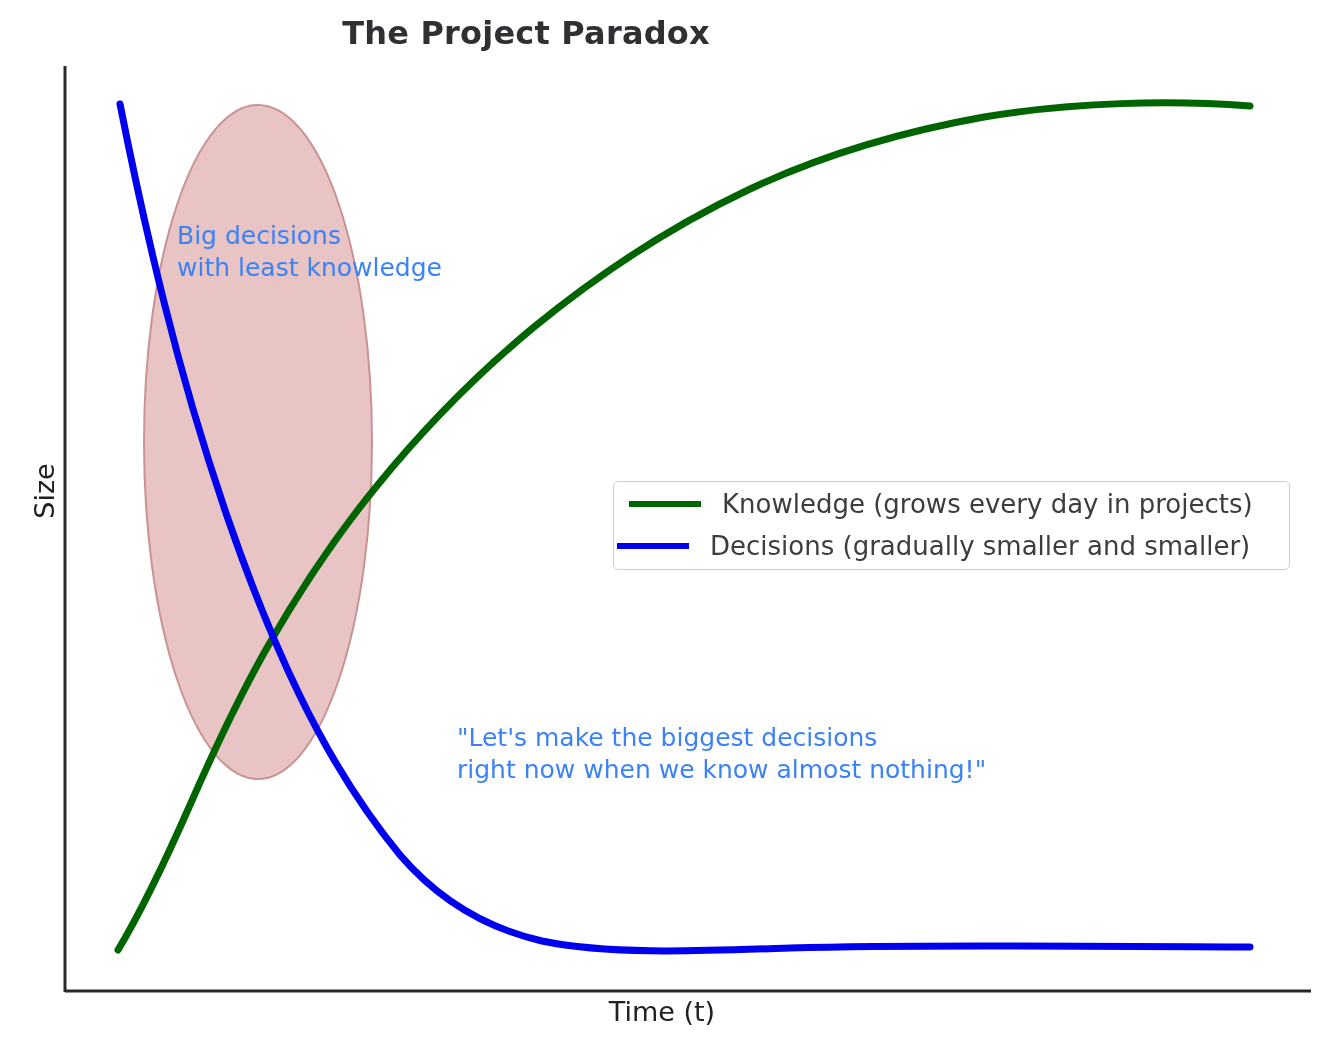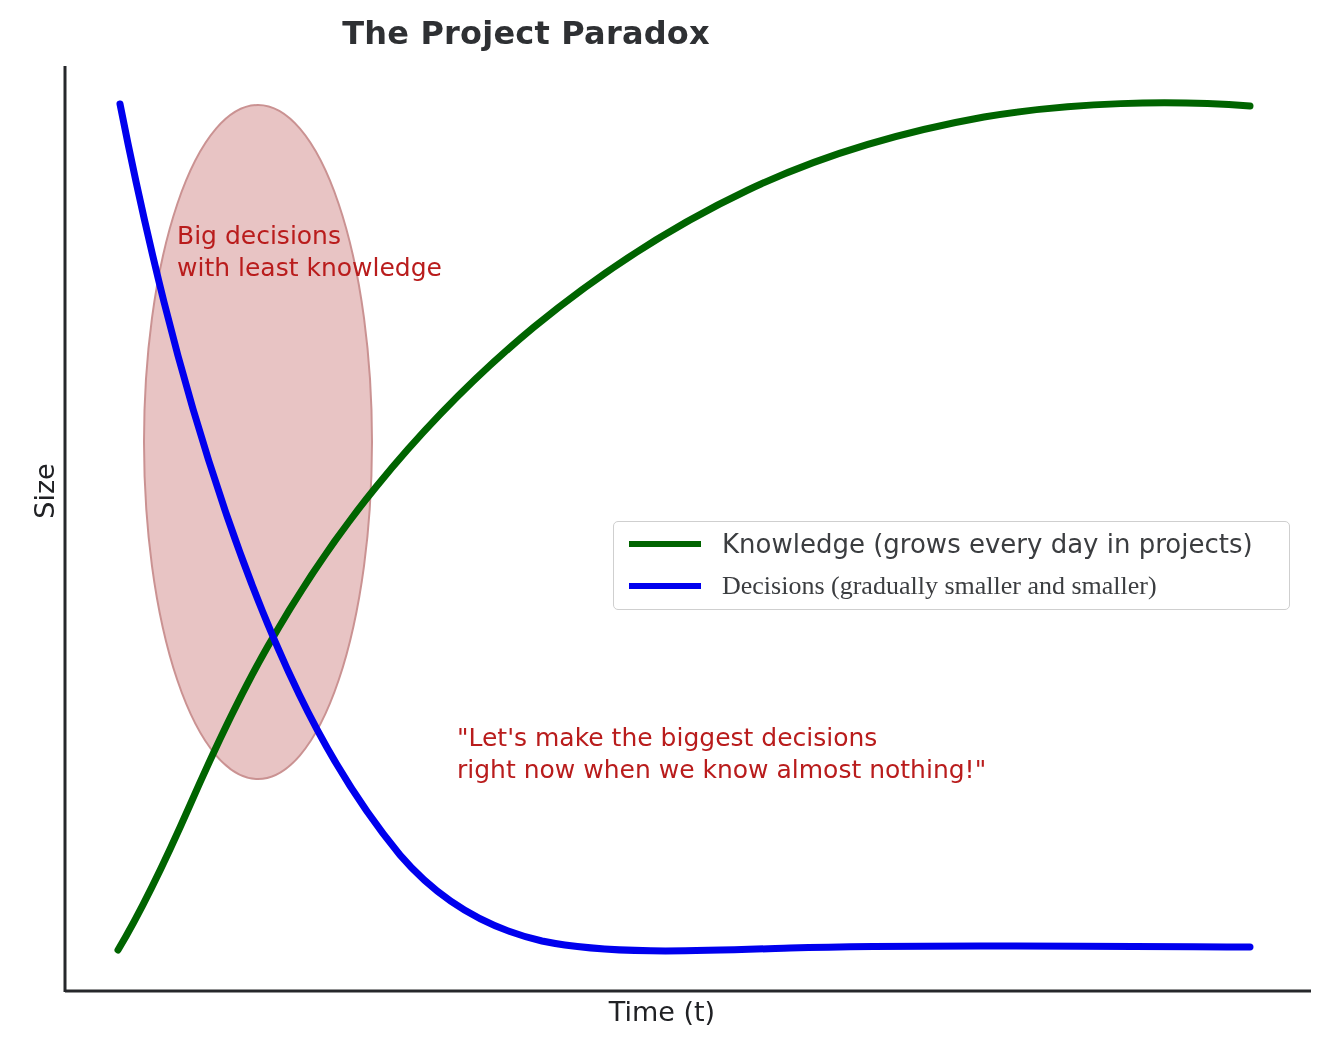--- a/index.html
+++ b/index.html
@@ -48,21 +48,21 @@
   }
   #xlabel {
     left: 0;
     top: 996px;
     width: 1324px;
     text-align: center;
   }
   .annotation {
     position: absolute;
     font-size: 25px;
-    color: #b91c1c;
+    color: #3b82f6;
     line-height: 1.26;
     white-space: pre;
   }
   #annotation-ellipse-text {
     left: 177px;
     top: 220px;
   }
   #annotation-quote {
     left: 457px;
     top: 722px;
@@ -70,30 +70,29 @@
   #legend-box {
     position: absolute;
     left: 613px;
     top: 481px;
     width: 677px;
     height: 89px;
     box-sizing: border-box;
     background: #ffffff;
     border: 1px solid #cfcfcf;
     border-radius: 5px;
-    margin-top: 40px;
   }
   .legend-row {
     position: absolute;
     display: flex;
     align-items: center;
     height: 30px;
   }
   #legend-row-0 { left: 15px; top: 7px; }
-  #legend-row-1 { left: 15px; top: 49px; font-family: Liberation Serif, serif; }
+  #legend-row-1 { left: 3px; top: 49px; }
   .legend-swatch {
     width: 72px;
     height: 6px;
     border-radius: 0;
     margin-right: 21px;
     flex: 0 0 auto;
   }
   .legend-label {
     font-size: 26px;
     color: #3b3d40;

